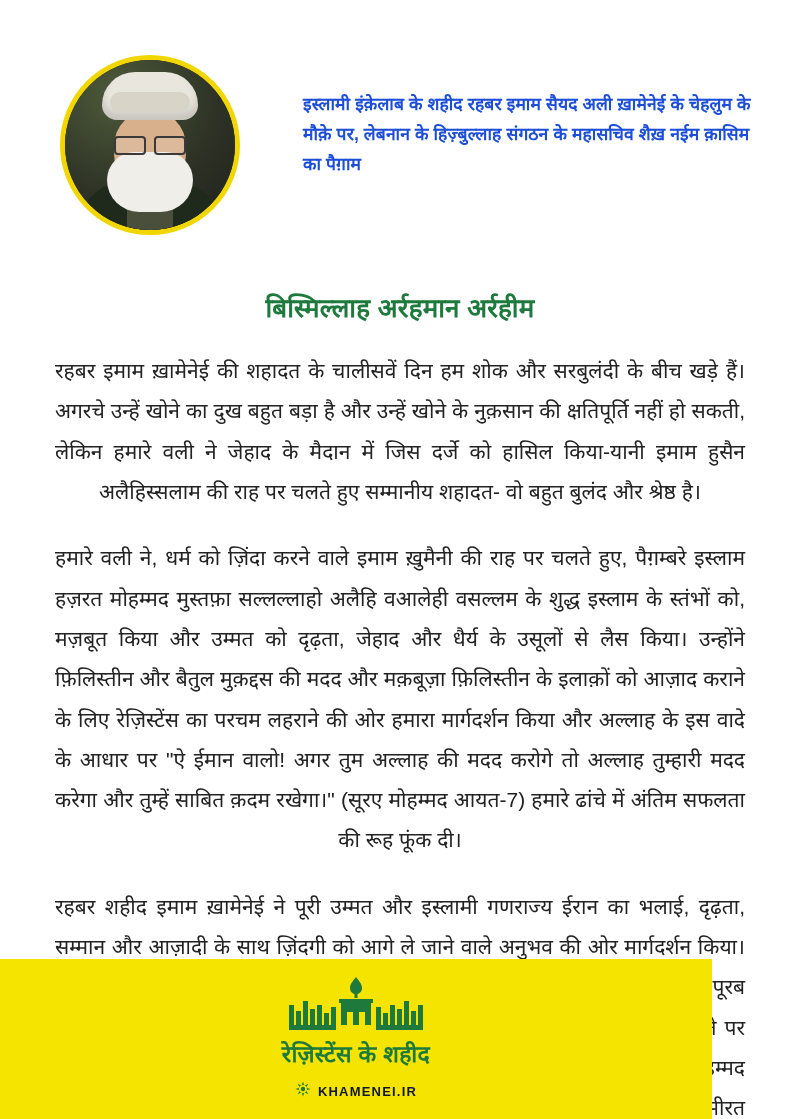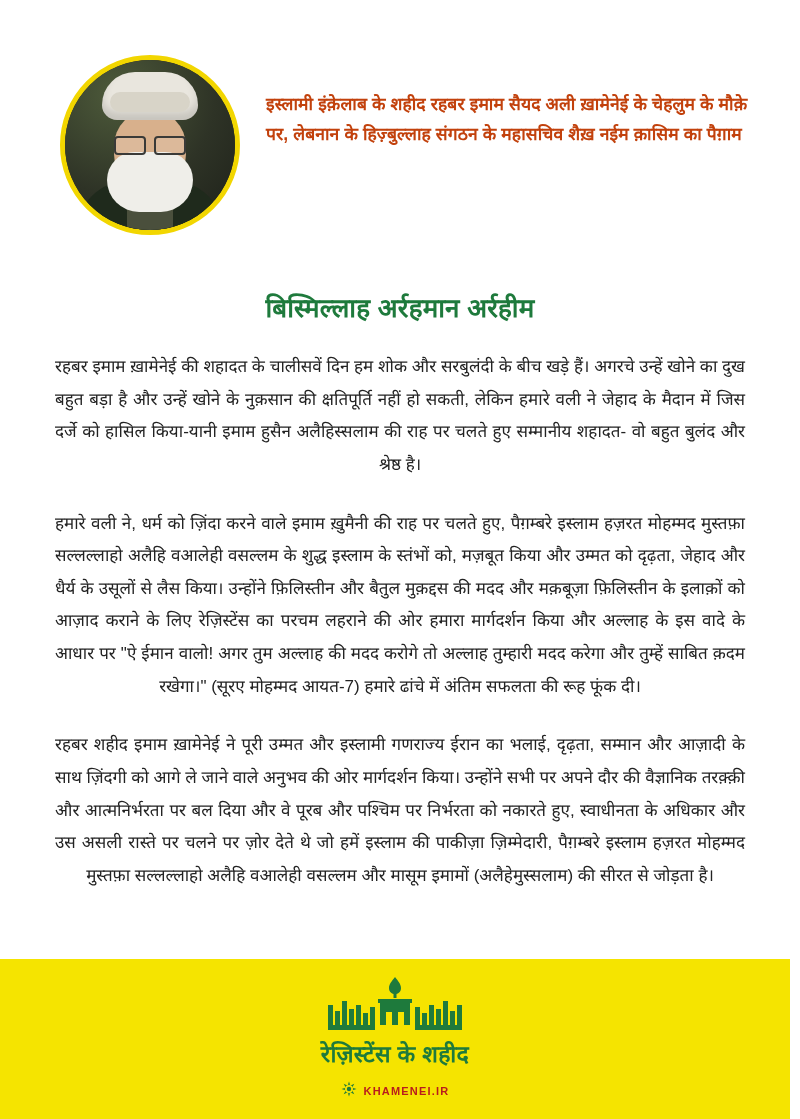--- a/index.html
+++ b/index.html
@@ -127,58 +127,59 @@
     top: 4px;
     transform: translateX(-50%);
     width: 46px;
     height: 52px;
     background: #4a4f3c;
     border-radius: 22px 22px 0 0;
   }
 
   .header-title {
     flex: 1 1 auto;
-    color: #c2410c;
+    color: #1d4ed8;
     font-size: 17.5px;
     font-weight: bold;
     line-height: 1.72;
     padding-top: 34px;
     letter-spacing: 0.1px;
+    margin-left: 37px;
   }
 
   
   .content {
     padding: 0 55px;
     margin-top: 54px;
   }
 
   .bismillah {
     text-align: center;
     color: #1e7a3c;
     font-size: 26px;
     font-weight: bold;
     margin-bottom: 26px;
     letter-spacing: 0.2px;
   }
 
   .para {
     color: #222222;
-    font-size: 17px;
+    font-size: 21px;
     line-height: 1.92;
     text-align: justify;
     text-align-last: center;
     margin: 0 0 26px 0;
   }
 
   
   .footer {
     position: absolute;
     left: 0;
     bottom: 0;
-    width: 790px;
+    width: 712px;
     height: 160px;
     background: #f5e400;
     display: flex;
     flex-direction: column;
     align-items: center;
     justify-content: flex-start;
     padding-top: 16px;
     box-sizing: border-box;
   }
 
@@ -198,22 +199,22 @@
     letter-spacing: 0.3px;
   }
 
   .footer-brand {
     display: flex;
     align-items: center;
     gap: 7px;
     margin-top: 12px;
   }
   .footer-brand-text {
-    color: #b91c1c;
-    font-size: 11px;
+    color: #0f172a;
+    font-size: 13px;
     font-weight: bold;
     letter-spacing: 1.2px;
   }
 </style>
 </head>
 <body>
 
 <div class="page">
 
   <div class="header">

